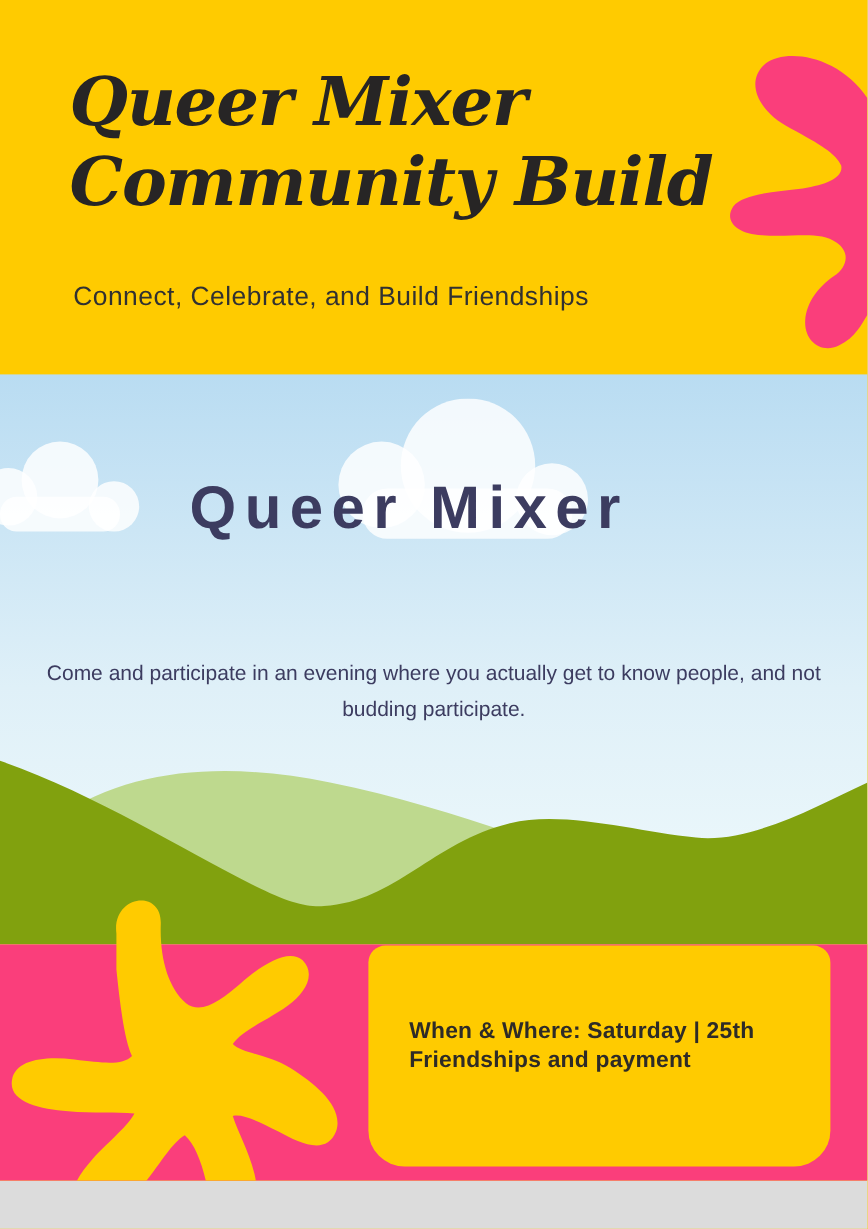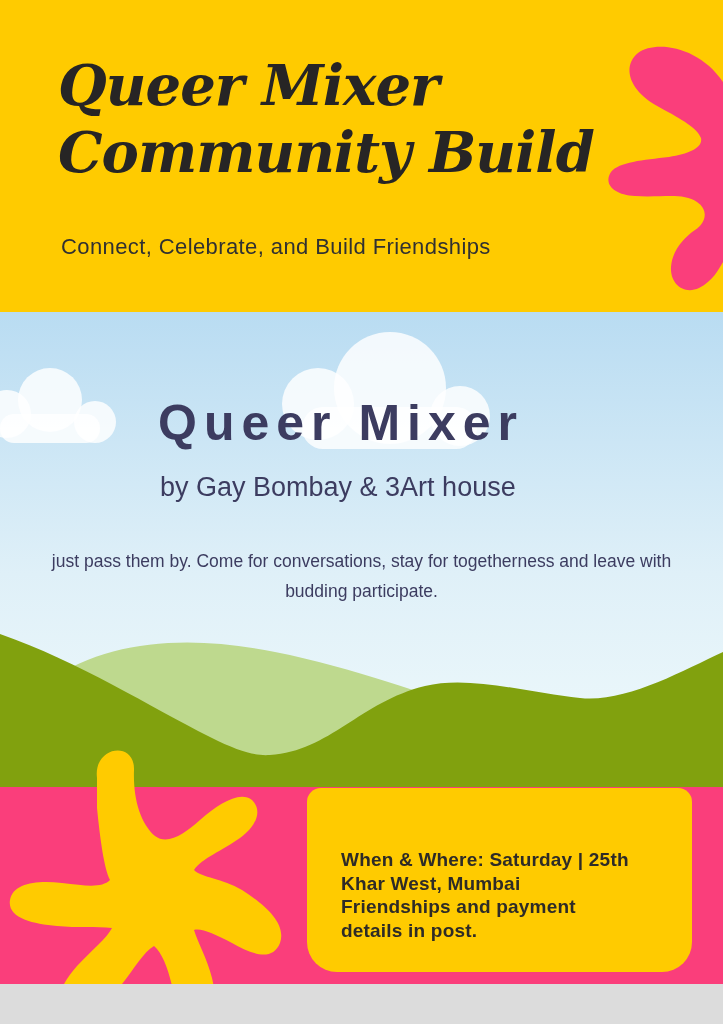--- a/index.html
+++ b/index.html
@@ -96,24 +96,23 @@
     </svg>
 
     <svg class="cloud cloud-center" width="240" height="130" viewBox="0 0 240 130" aria-hidden="true">
       <circle cx="66" cy="72" r="36"></circle>
       <circle cx="138" cy="56" r="56"></circle>
       <circle cx="208" cy="84" r="30"></circle>
       <rect x="50" y="75" width="175" height="42" rx="21"></rect>
     </svg>
 
     <h2 class="hero-title">Queer Mixer</h2>
-    <p class="hero-byline">by Gay Bombay &amp; 3Art house</p>
 
     <div class="hero-desc">
-      <div>just pass them by. Come for conversations, stay for togetherness and leave with</div>
+      <div>Come and participate in an evening where you actually get to know people, and not</div>
       <div>budding participate.</div>
     </div>
 
     <svg class="hills-svg" width="723" height="160" viewBox="0 0 723 160" aria-hidden="true">
       <path class="hill-light" d="
         M 48,54
         C 110,12 190,8 275,25
         C 355,41 425,68 478,84
         C 520,95 552,100 585,104
         L 585,160 L 48,160 Z"></path>
@@ -155,20 +154,18 @@
         C 32,181 7,175 10,157
         C 13,140 37,137 62,140
         C 87,143 102,145 110,137
         C 104,125 100,95 97,65
         Z"></path>
     </svg>
 
     <div class="details-box">
       <div class="details-text">
         <div>When &amp; Where: Saturday | 25th</div>
-        <div>Khar West, Mumbai</div>
         <div>Friendships and payment</div>
-        <div>details in post.</div>
       </div>
     </div>
   </section>
 
 </div>
 
 </body></html>

